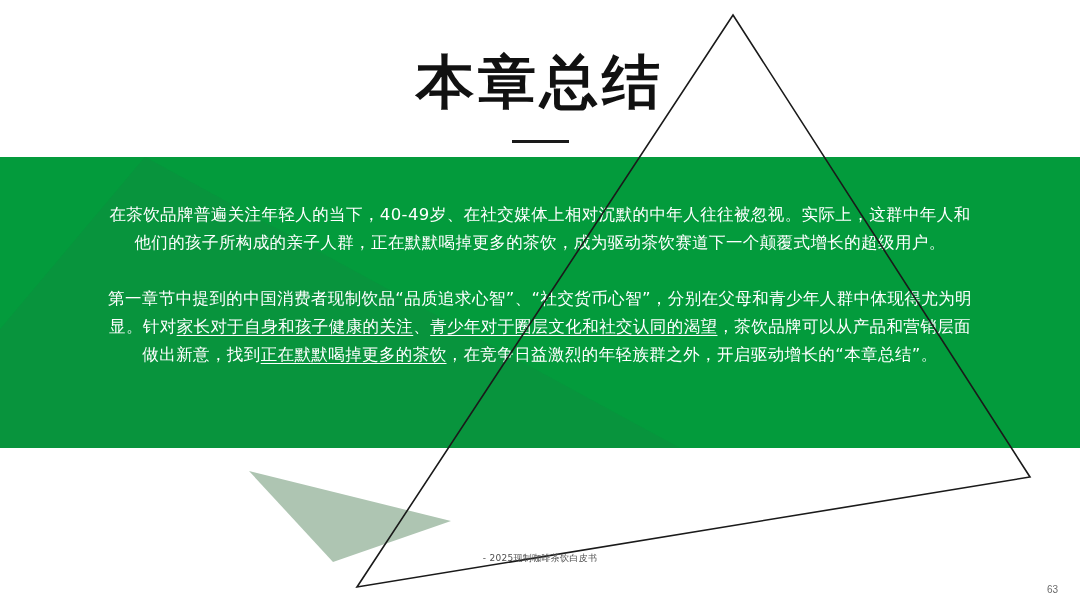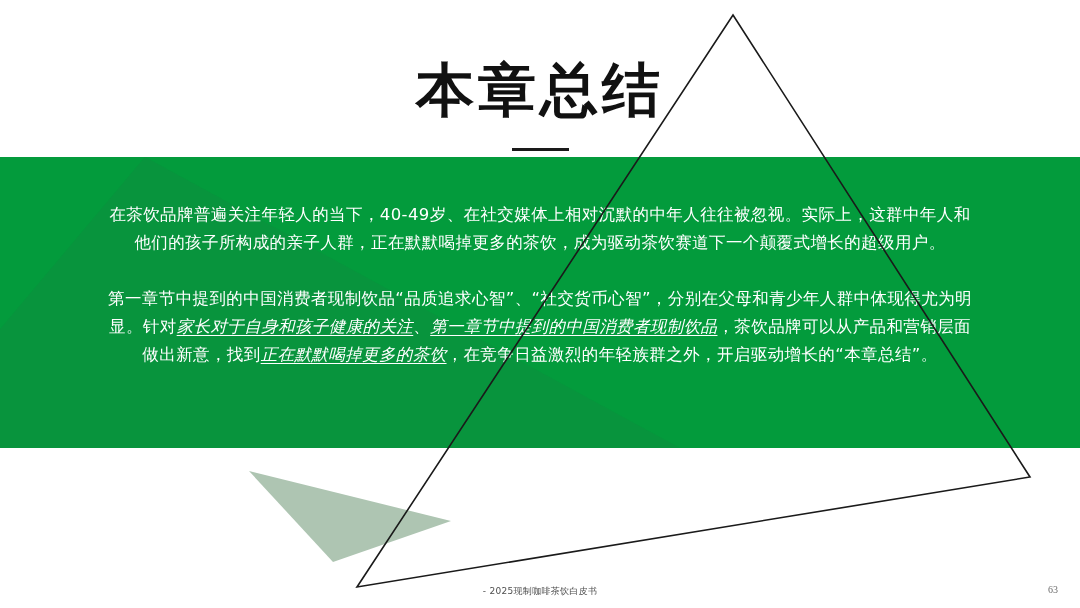--- a/index.html
+++ b/index.html
@@ -46,21 +46,21 @@
     text-align: center;
     z-index: 3;
   }
   .page-title {
     font-family: "DejaVu Sans", "Liberation Sans", sans-serif;
     font-size: 58px;
     line-height: 68px;
     font-weight: 700;
     color: #111111;
     letter-spacing: 4px;
-    margin: 12px;
+    margin: 4px;
     white-space: nowrap;
   }
   .title-rule {
     width: 57px;
     height: 3px;
     background: #1a1a1a;
     margin: 24px auto 0 auto;
   }
 
   
@@ -99,41 +99,40 @@
     text-align: center;
     letter-spacing: 0.4px;
     margin: 0;
   }
   .para + .para {
     margin-top: 28px;
   }
   .u {
     text-decoration: underline;
     text-underline-offset: 3px;
-    font-style: italic;
   }
 
   
   .footer-note {
     position: absolute;
     left: 0;
-    top: 585px;
+    top: 552px;
     width: 1080px;
     text-align: center;
     font-family: "DejaVu Sans", "Liberation Sans", sans-serif;
     font-size: 9px;
     color: #4d4d4d;
     letter-spacing: 0.3px;
     z-index: 6;
   }
   .page-number {
     position: absolute;
     right: 22px;
     top: 584px;
-    font-family: Liberation Serif, serif;
+    font-family: Liberation Sans, sans-serif;
     font-size: 10px;
     color: #6b6b6b;
     z-index: 6;
   }
 </style>
 </head>
 <body>
 
 <div id="slide">
 
@@ -146,21 +145,21 @@
     <div class="title-rule"></div>
   </div>
 
   <div class="green-band">
     <svg class="band-shade" viewBox="0 0 1080 291" preserveAspectRatio="none">
       <polygon points="145,0 680,291 -100,291" fill="#0C8E3E" opacity="0.55"></polygon>
     </svg>
 
     <div class="band-text">
       <p class="para">在茶饮品牌普遍关注年轻人的当下，40-49岁、在社交媒体上相对沉默的中年人往往被忽视。实际上，这群中年人和他们的孩子所构成的亲子人群，正在默默喝掉更多的茶饮，成为驱动茶饮赛道下一个颠覆式增长的超级用户。</p>
-      <p class="para"><span>第一章节中提到的中国消费者现制饮品“品质追求心智”、“社交货币心智”，分别在父母和青少年人群中体现得尤为明显。针对</span><span class="u">家长对于自身和孩子健康的关注</span><span>、</span><span class="u">第一章节中提到的中国消费者现制饮品</span><span>，茶饮品牌可以从产品和营销层面做出新意，找到</span><span class="u">正在默默喝掉更多的茶饮</span><span>，在竞争日益激烈的年轻族群之外，开启驱动增长的“本章总结”。</span></p>
+      <p class="para"><span>第一章节中提到的中国消费者现制饮品“品质追求心智”、“社交货币心智”，分别在父母和青少年人群中体现得尤为明显。针对</span><span class="u">家长对于自身和孩子健康的关注</span><span>、</span><span class="u">青少年对于圈层文化和社交认同的渴望</span><span>，茶饮品牌可以从产品和营销层面做出新意，找到</span><span class="u">正在默默喝掉更多的茶饮</span><span>，在竞争日益激烈的年轻族群之外，开启驱动增长的“本章总结”。</span></p>
     </div>
   </div>
 
   <svg id="decor-front" viewBox="0 0 1080 608">
     <polygon fill="none" stroke="#1A1A1A" stroke-width="1.6" points="733,15 1030,477 357,587"></polygon>
   </svg>
 
   <div class="footer-note">- 2025现制咖啡茶饮白皮书</div>
   <div class="page-number">63</div>
 

